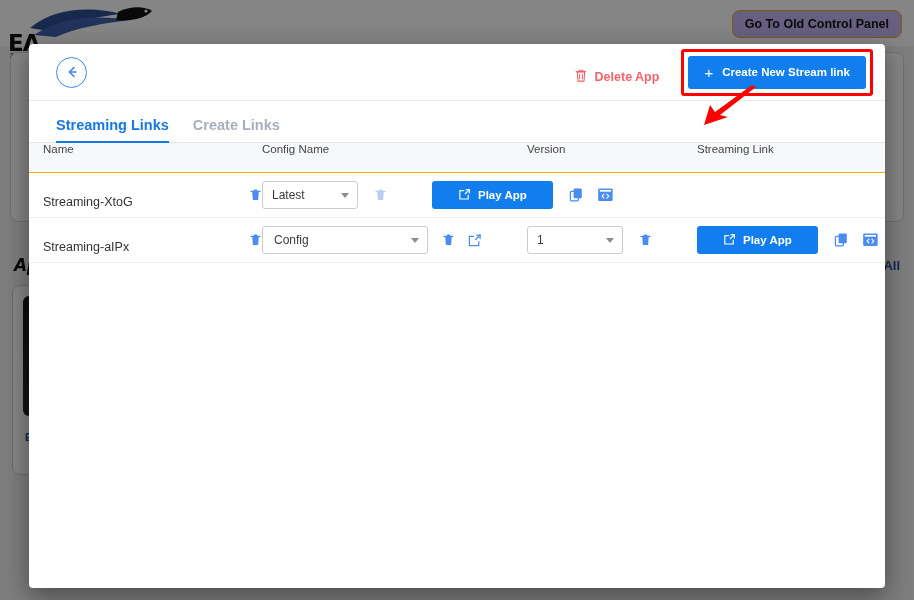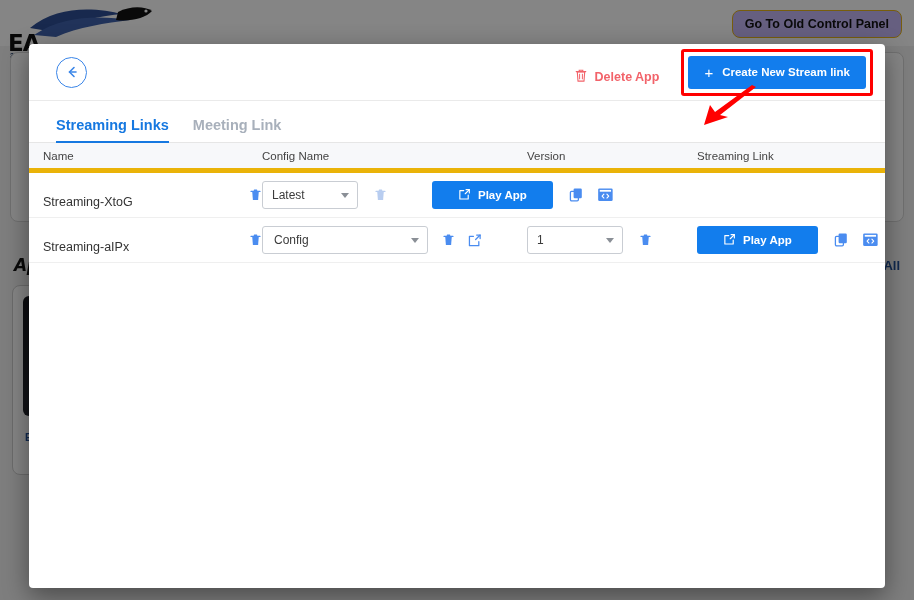--- a/index.html
+++ b/index.html
@@ -239,24 +239,24 @@
     position: absolute;
     left: 0; right: 0; bottom: -1px;
     height: 2.5px;
     background: #1678e0;
   }
 
   
   .tbl { width: 100%; }
   .tbl-head {
     display: flex;
-    align-items: center;
+    align-items: flex-start;
     height: 30px;
     background: #f7f8fa;
-    border-bottom: 5px solid #eab308;
+    border-bottom: 1px solid #eab308;
     font-size: 11.5px;
     color: #444;
   }
   .tbl-row {
     display: flex;
     align-items: center;
     height: 45px;
     border-bottom: 1px solid #efefef;
     font-size: 12.5px;
     color: #333;
@@ -393,21 +393,21 @@
             <span class="plus-glyph">+</span>
             <span>Create New Stream link</span>
           </button>
         </div>
 
       </div>
     </div>
 
     <div class="tabs">
       <div class="tab active">Streaming Links</div>
-      <div class="tab">Meeting Link</div>
+      <div class="tab">Create Links</div>
     </div>
 
     <div class="tbl">
 
       <div class="tbl-head">
         <div class="c-name">Name</div>
         <div class="c-config">Config Name</div>
         <div class="c-ver">Version</div>
         <div class="c-link">Streaming Link</div>
       </div>

